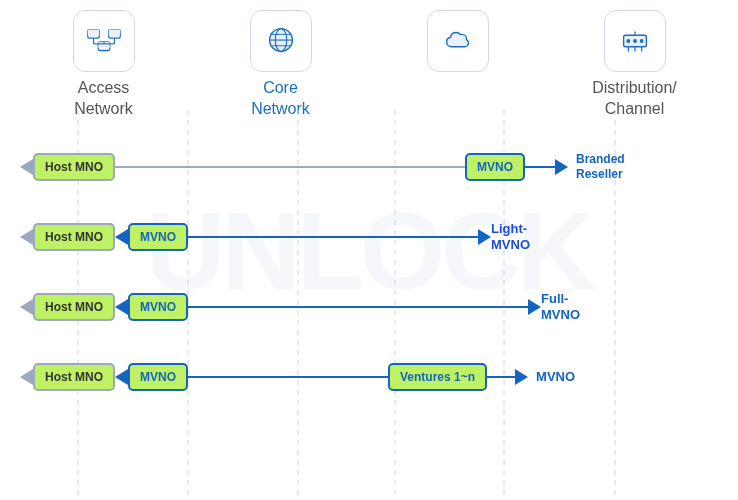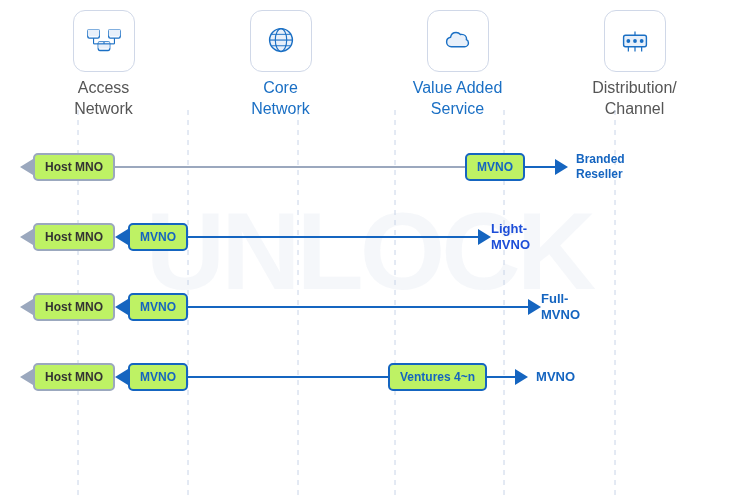--- a/index.html
+++ b/index.html
@@ -191,21 +191,20 @@
       <div class="icon-label blue">Core<br>Network</div>
     </div>
 
     <div class="icon-item">
       <div class="icon-box">
         <svg viewBox="0 0 40 40" fill="none" xmlns="http://www.w3.org/2000/svg">
 
           <path d="M28 26H13C10.2 26 8 23.8 8 21C8 18.5 9.8 16.4 12.2 16C12.7 13.1 15.1 11 18 11C19.8 11 21.5 11.8 22.6 13.1C23.2 13 23.6 13 24 13C26.8 13 29 15.2 29 18C29 18.2 29 18.4 28.9 18.6C30.2 19.3 31 20.6 31 22C31 24.2 29.2 26 27 26H28Z" fill="#e8f0fa" stroke="#1a6fc4" stroke-width="1.5"></path>
         </svg>
       </div>
-      <div class="icon-label blue">Value Added<br>Service</div>
     </div>
 
 
 
     <div class="icon-item">
       <div class="icon-box">
         <svg viewBox="0 0 40 40" fill="none" xmlns="http://www.w3.org/2000/svg">
 
           <rect x="8" y="14" width="24" height="12" rx="2" fill="#e8f0fa" stroke="#1a6fc4" stroke-width="1.5"></rect>
           <circle cx="13" cy="20" r="2" fill="#1a6fc4"></circle>
@@ -274,20 +273,20 @@
   </div>
 
   <div style="position:absolute;top:358px;left:20px;right:10px;display:flex;align-items:center;height:38px;">
     <div class="tip-l"></div>
     <div class="box-label">Host MNO</div>
     <div class="tip-l-blue"></div>
     <div class="box-label box-label-blue">MVNO</div>
 
     <div class="h-line" style="width:200px;"></div>
 
-    <div class="box-label box-label-blue">Ventures 4~n</div>
+    <div class="box-label box-label-blue">Ventures 1~n</div>
 
     <div class="h-line" style="width:28px;"></div>
     <div class="tip-r"></div>
     <div style="position:relative;right:auto;margin-left:8px;font-size:13px;font-weight:700;color:#1565c0;line-height:1.25;white-space:nowrap;">MVNO</div>
   </div>
 
 </div>
 
 </body></html>

